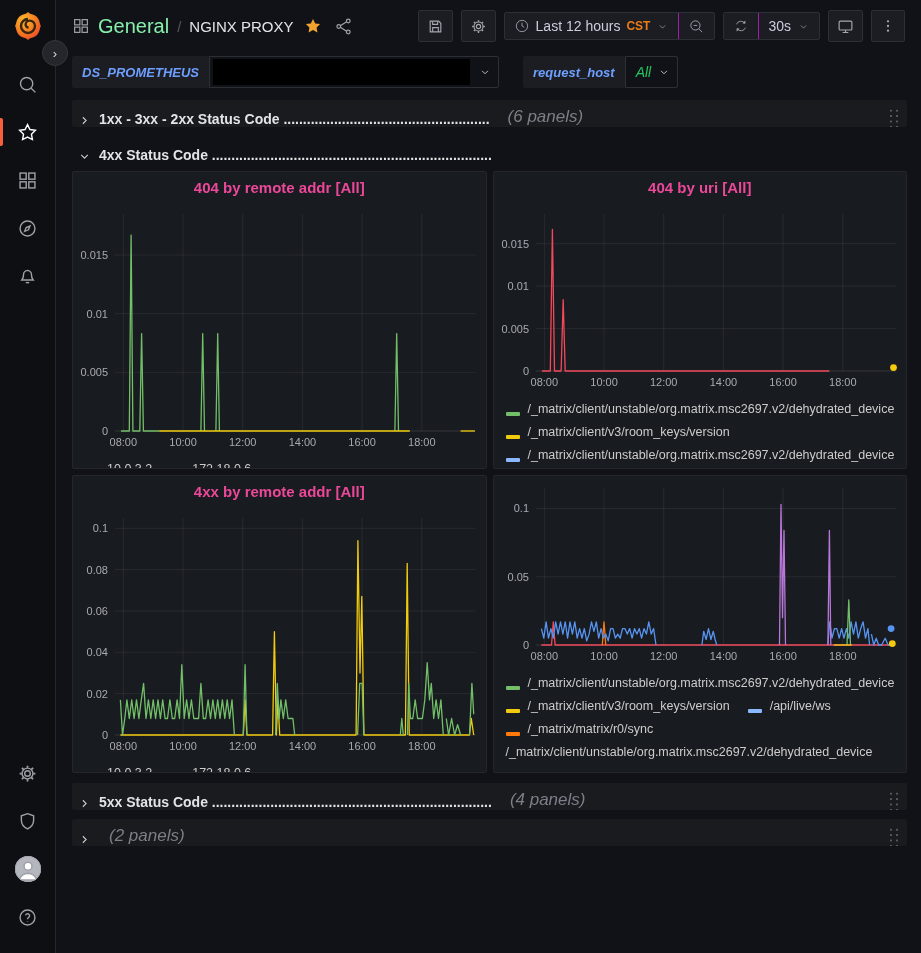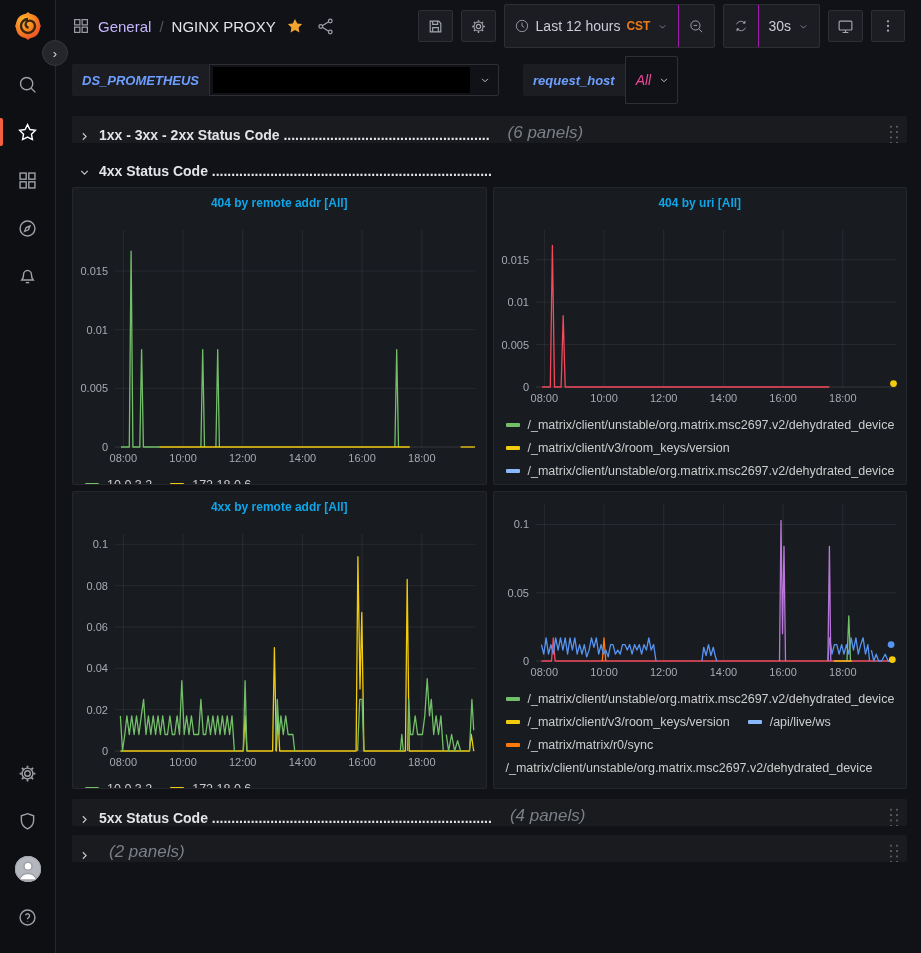--- a/index.html
+++ b/index.html
@@ -16,63 +16,63 @@
   .nav-item.active svg { stroke:#ffffff; }
   .sidebar .spacer { flex:1; }
   .avatar-wrap { width:26px; height:26px; border-radius:50%; overflow:hidden; background:#b4b7be; }
 
   
   .main { flex:1; display:flex; flex-direction:column; min-width:0; }
 
   .topbar { height:52px; display:flex; align-items:center; padding:0 16px; flex:none; }
   .crumb { display:flex; align-items:center; gap:8px; }
   .crumb svg { stroke:#9fa1a8; fill:none; stroke-width:1.6; }
-  .crumb-section { font-size:15px; color:#c4b5fd; cursor:pointer; }
+  .crumb-section { font-size:20px; color:#86efac; cursor:pointer; }
   .crumb-sep { color:#55565c; font-size:15px; }
   .crumb-title { font-size:15px; color:#e3e4e8; }
   .icon-btn-bare { background:none; border:none; cursor:pointer; display:flex; align-items:center; padding:2px; }
   .topbar-right { margin-left:auto; display:flex; align-items:center; gap:8px; }
   .tb-btn { height:32px; min-width:32px; background:#1b1d22; border:1px solid #2d2f35; border-radius:2px; display:flex; align-items:center; justify-content:center; gap:7px; padding:0 8px; color:#cccccd; font-size:14px; cursor:pointer; }
   .tb-btn svg { stroke:#a6a8b0; fill:none; stroke-width:1.6; flex:none; }
-  .tb-group { display:flex; align-items:stretch; height:44px; border:1px solid #2d2f35; border-radius:2px; background:#1b1d22; }
+  .tb-group { display:flex; align-items:stretch; height:28px; border:1px solid #2d2f35; border-radius:2px; background:#1b1d22; }
   .tb-group .seg { display:flex; align-items:center; gap:6px; padding:0 9px; cursor:pointer; font-size:14px; }
   .tb-group .seg + .seg { border-left:1px solid #a21caf; }
   .tz { color:#eb7b18; font-size:12px; font-weight:bold; }
 
   .subbar { display:flex; align-items:center; padding:4px 16px 6px; gap:0; flex:none;font-style:italic; }
   .var-label { height:32px; display:flex; align-items:center; padding:0 10px; background:#1b1d22; color:#6e9fff; font-size:13px; font-weight:bold; border-radius:2px 0 0 2px; cursor:default; }
   .var-select { height:32px; width:290px; border:1px solid #2d2f35; background:#111217; border-radius:0 2px 2px 0; display:flex; align-items:center; cursor:pointer; }
   .var-select .redacted { flex:1; height:26px; margin:0 2px 0 3px; background:#000; }
   .var-select svg, .all-select svg { stroke:#cccccd; fill:none; stroke-width:1.6; margin:0 6px; }
   .var-gap { width:24px; }
-  .all-select { height:48px; border:1px solid #2d2f35; background:#111217; border-radius:0 2px 2px 0; display:flex; align-items:center; padding-left:10px; font-size:14px; color:#ec4899; cursor:pointer; }
+  .all-select { height:32px; border:1px solid #2d2f35; background:#111217; border-radius:0 2px 2px 0; display:flex; align-items:center; padding-left:10px; font-size:14px; color:#22c55e; cursor:pointer; }
 
   .dashboard { padding:6px 14px 0 16px; flex:1; }
 
   .row-header { height:27px; display:flex; align-items:flex-end; gap:8px; padding:0 8px 0 6px; border-radius:2px; cursor:pointer; }
   .row-header.boxed { background:#191b1f; }
   .row-header .chev { display:flex; }
   .row-header .chev svg { stroke:#cccccd; fill:none; stroke-width:2; }
   .row-title { font-size:14px; font-weight:bold; color:#e3e4e8; white-space:nowrap; overflow:hidden; }
   .row-count { font-size:17px; font-style:italic; color:#7b7f87; margin-left:10px; white-space:nowrap; }
   .row-spacer { flex:1; }
   .drag-dots { width:12px; height:20px; background-image:radial-gradient(#565960 1.1px, transparent 1.3px); background-size:6px 5.4px; background-position:1px 1px; cursor:grab; flex:none; }
   .mb9 { margin-bottom:9px; } .mb8 { margin-bottom:8px; } .mt10 { margin-top:10px; }
 
   .panel-grid { display:grid; grid-template-columns:1fr 1fr; gap:6px; }
   .panel { height:298px; background:#181b1f; border:1px solid #25262b; border-radius:2px; display:flex; flex-direction:column; overflow:hidden; }
   .panel-header { height:30px; display:flex; align-items:center; justify-content:center; flex:none; cursor:pointer; }
-  .panel-title { font-size:12px; font-weight:bold; color:#0ea5e9; }
+  .panel-title { font-size:15px; font-weight:bold; color:#ec4899; }
   .chart { width:100%; flex:none; }
   .chart-tall { height:250px; }
   .chart-short { height:190px; }
   .chart svg { width:100%; height:100%; display:block; font-family:"Liberation Sans", sans-serif; }
   .legend { flex:1; overflow:hidden; padding:0 10px 4px 12px; }
   .legend-row { display:flex; gap:18px; height:23px; align-items:center; white-space:nowrap; }
-  .legend-item { display:inline-flex; align-items:center; gap:8px; font-size:12.5px; color:#cccccd; cursor:pointer;margin-top:10px; }
+  .legend-item { display:inline-flex; align-items:flex-end; gap:8px; font-size:12.5px; color:#cccccd; cursor:pointer;margin-top:10px; }
   .swatch { width:14px; height:4px; border-radius:1px; flex:none; }
 </style>
 </head>
 <body>
 
 <div class="app">
 
   <aside class="sidebar">
     <div class="logo">
       <svg viewBox="0 0 32 32" width="32" height="32">

